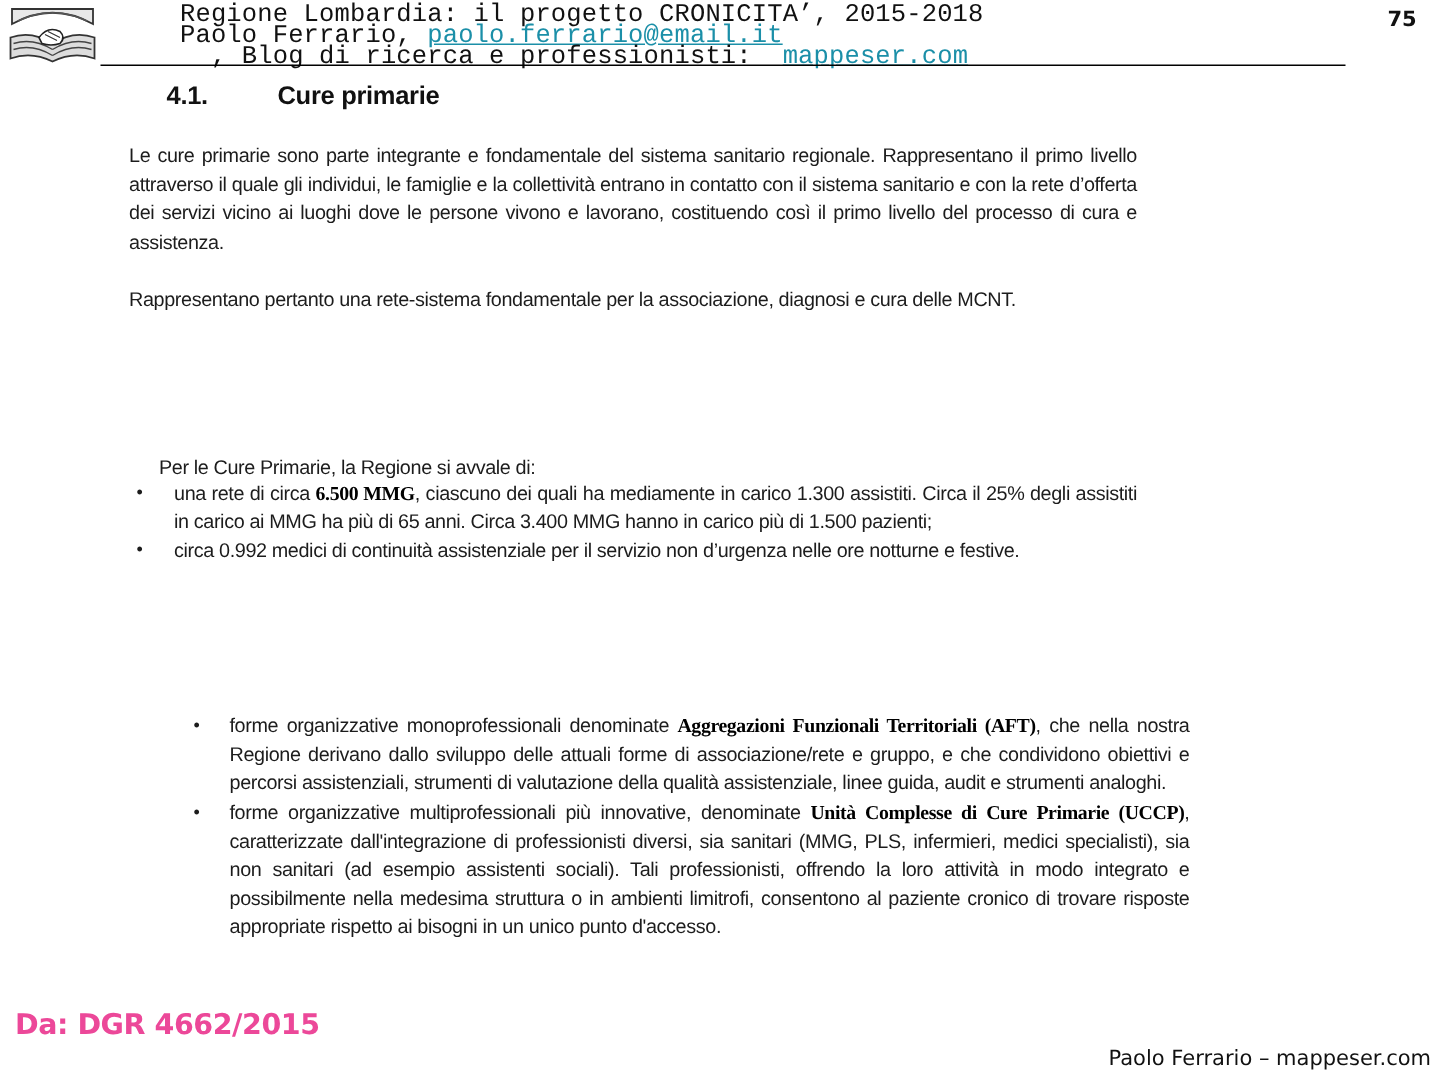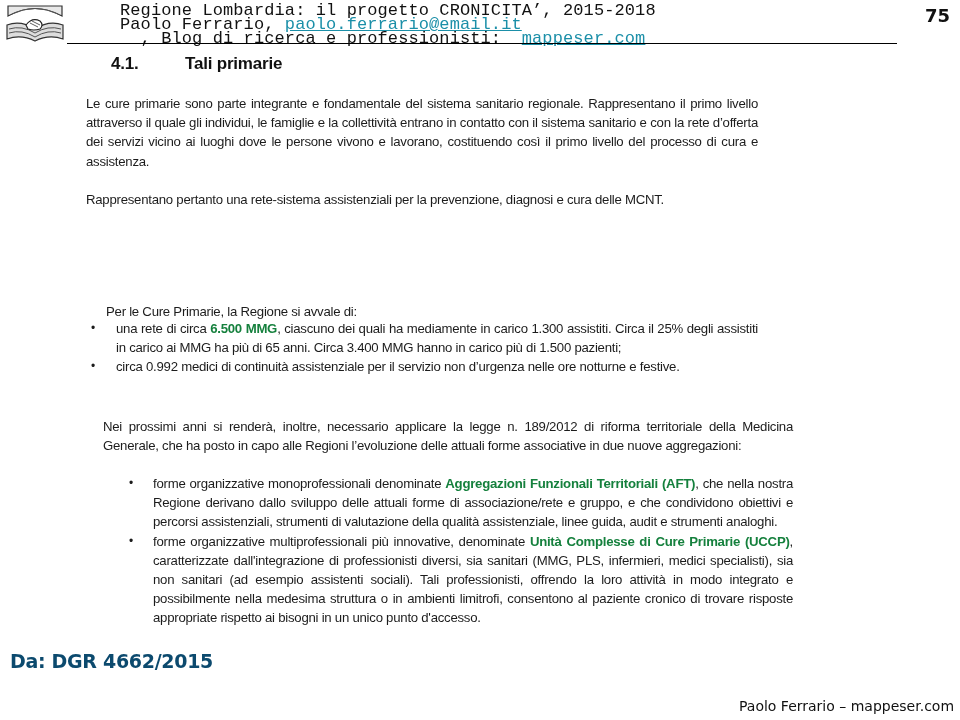--- a/index.html
+++ b/index.html
@@ -11,21 +11,21 @@
       position: absolute; left: 4px; top: 3px; width: 62px; height: 40px;
     }
     .header-text {
       position: absolute; left: 80px; top: 4px;
       font-family: Liberation Mono, monospace; font-size: 17px; line-height: 14px;
       color: #111; letter-spacing: 0.1px; margin-left: 40px;
     }
     .header-text a { color: #1b8fa8; text-decoration: underline; }
     .page-number {
       position: absolute; left: 925px; top: 5px;
-      font-family: "DejaVu Sans", sans-serif; font-weight: bold; font-size: 18px; color: #111;
+      font-family: "DejaVu Sans", sans-serif; font-weight: bold; font-size: 14px; color: #111;
     }
     .header-rule {
       position: absolute; left: 67px; top: 43px; width: 830px; height: 1px; background: #000;
     }
     .doc {
       position: absolute; left: 0; top: 0; width: 960px; height: 720px;
       font-family: "Liberation Sans", sans-serif; color: #1c1c1c;
     }
     .section-heading {
       position: absolute; left: 111px; top: 54px;
@@ -44,24 +44,24 @@
       font-size: 13.2px; line-height: 19.2px; text-align: justify; letter-spacing: -0.25px;
     }
     .list li { position: relative; padding-left: 0; }
     .list li .bullet {
       position: absolute; font-size: 12px;
     }
     .list1 { left: 116px; width: 642px; top: 319px; }
     .list1 li .bullet { left: -25px; }
     .list2 { left: 153px; width: 640px; top: 474px; }
     .list2 li .bullet { left: -24px; }
-    b { font-weight: bold; color: #15803d; }
+    b { font-weight: bold; color: #000000; font-family: Liberation Serif, serif; }
     .source-note {
-      position: absolute; left: 10px; top: 650px;
-      font-family: "DejaVu Sans", sans-serif; font-weight: bold; font-size: 19px; color: #0c4a6e;
+      position: absolute; left: 10px; top: 672px;
+      font-family: "DejaVu Sans", sans-serif; font-weight: bold; font-size: 19px; color: #ec4899;
       letter-spacing: -0.3px;
     }
     .footer-credit {
       position: absolute; left: 739px; top: 698px;
       font-family: "DejaVu Sans", sans-serif; font-size: 14px; color: #111;
     }
   </style>
 </head>
 <body>
 
@@ -80,39 +80,38 @@
   <div>Regione Lombardia:  il progetto CRONICITA’,  2015-2018</div>
   <div>
     <span>Paolo Ferrario, </span><a>paolo.ferrario@email.it</a><span style="white-space:pre;">  , Blog di ricerca e professionisti:  </span><a>mappeser.com</a>
   </div>
 </div>
 <div class="page-number">75</div>
 <div class="header-rule"></div>
 
 <div class="doc">
   <div class="section-heading">
-    <span class="num">4.1.</span><span>Tali primarie</span>
+    <span class="num">4.1.</span><span>Cure primarie</span>
   </div>
 
   <p class="para" style="top:94px;">Le cure primarie sono parte integrante e fondamentale del sistema sanitario regionale.  Rappresentano il primo livello attraverso il quale gli individui, le famiglie e la collettività entrano in contatto con il sistema sanitario e con la rete d’offerta dei servizi vicino ai luoghi dove le persone vivono e lavorano, costituendo così il primo livello del processo di cura e assistenza.</p>
-  <p class="para" style="top:190px;">Rappresentano pertanto una rete-sistema assistenziali per la prevenzione, diagnosi e cura delle MCNT.</p>
+  <p class="para" style="top:190px;">Rappresentano pertanto una rete-sistema fondamentale per la associazione, diagnosi e cura delle MCNT.</p>
   <p class="para" style="top:302px;margin-left:20px;">Per le Cure Primarie, la Regione si avvale di:</p>
 
   <ul class="list list1">
     <li>
       <span class="bullet">•</span>
       <span>una rete di circa </span><b>6.500 MMG</b><span>, ciascuno dei quali ha mediamente in carico 1.300 assistiti. Circa il 25% degli assistiti in carico ai MMG  ha più di 65 anni. Circa 3.400 MMG hanno in carico più di 1.500 pazienti;</span>
     </li>
     <li>
       <span class="bullet">•</span>
       <span>circa 0.992 medici di continuità assistenziale per il servizio non d’urgenza nelle ore notturne e festive.</span>
     </li>
   </ul>
 
-  <p class="para p2" style="top:417px;">Nei prossimi anni si renderà, inoltre, necessario applicare la legge n. 189/2012 di riforma territoriale della Medicina Generale, che ha posto in capo alle Regioni l’evoluzione delle attuali forme associative  in due nuove aggregazioni:</p>
 
   <ul class="list list2">
     <li>
       <span class="bullet">•</span>
       <span>forme organizzative monoprofessionali denominate </span><b>Aggregazioni Funzionali Territoriali (AFT)</b><span>, che nella nostra Regione derivano dallo sviluppo delle attuali forme di associazione/rete e gruppo, e che condividono obiettivi e percorsi assistenziali, strumenti di valutazione della qualità assistenziale, linee guida, audit e strumenti analoghi.</span>
     </li>
     <li>
       <span class="bullet">•</span>
       <span>forme organizzative multiprofessionali più innovative, denominate </span><b>Unità Complesse di Cure Primarie (UCCP)</b><span>, caratterizzate dall'integrazione di professionisti diversi, sia sanitari (MMG, PLS, infermieri, medici specialisti), sia non sanitari (ad esempio assistenti sociali). Tali professionisti, offrendo la loro attività in modo integrato e possibilmente nella medesima struttura o in ambienti limitrofi, consentono al paziente cronico di trovare risposte appropriate rispetto ai bisogni in un unico punto d'accesso.</span>
     </li>

